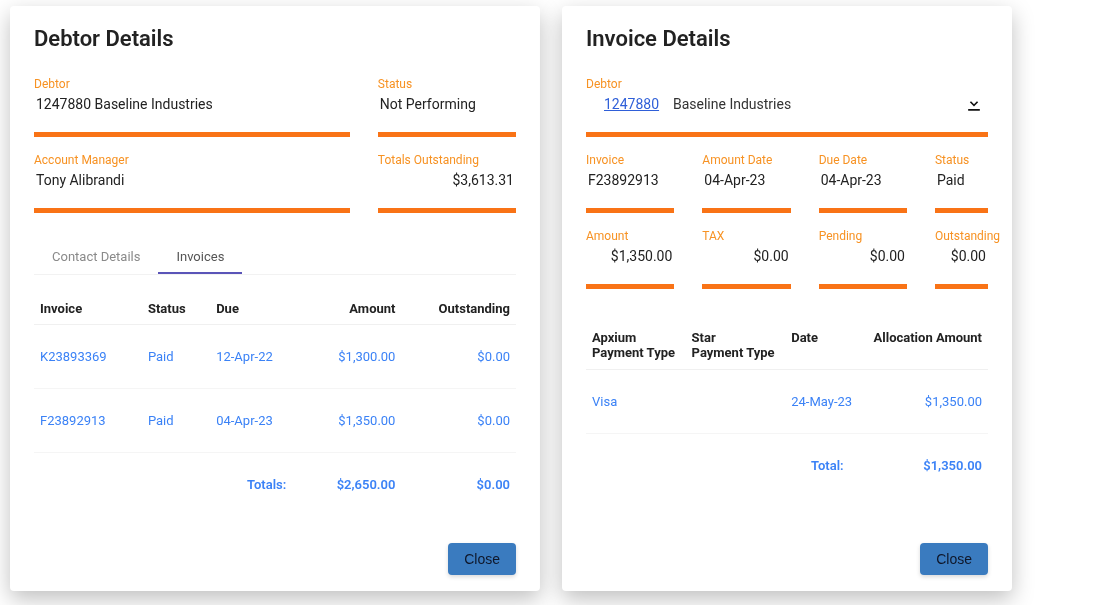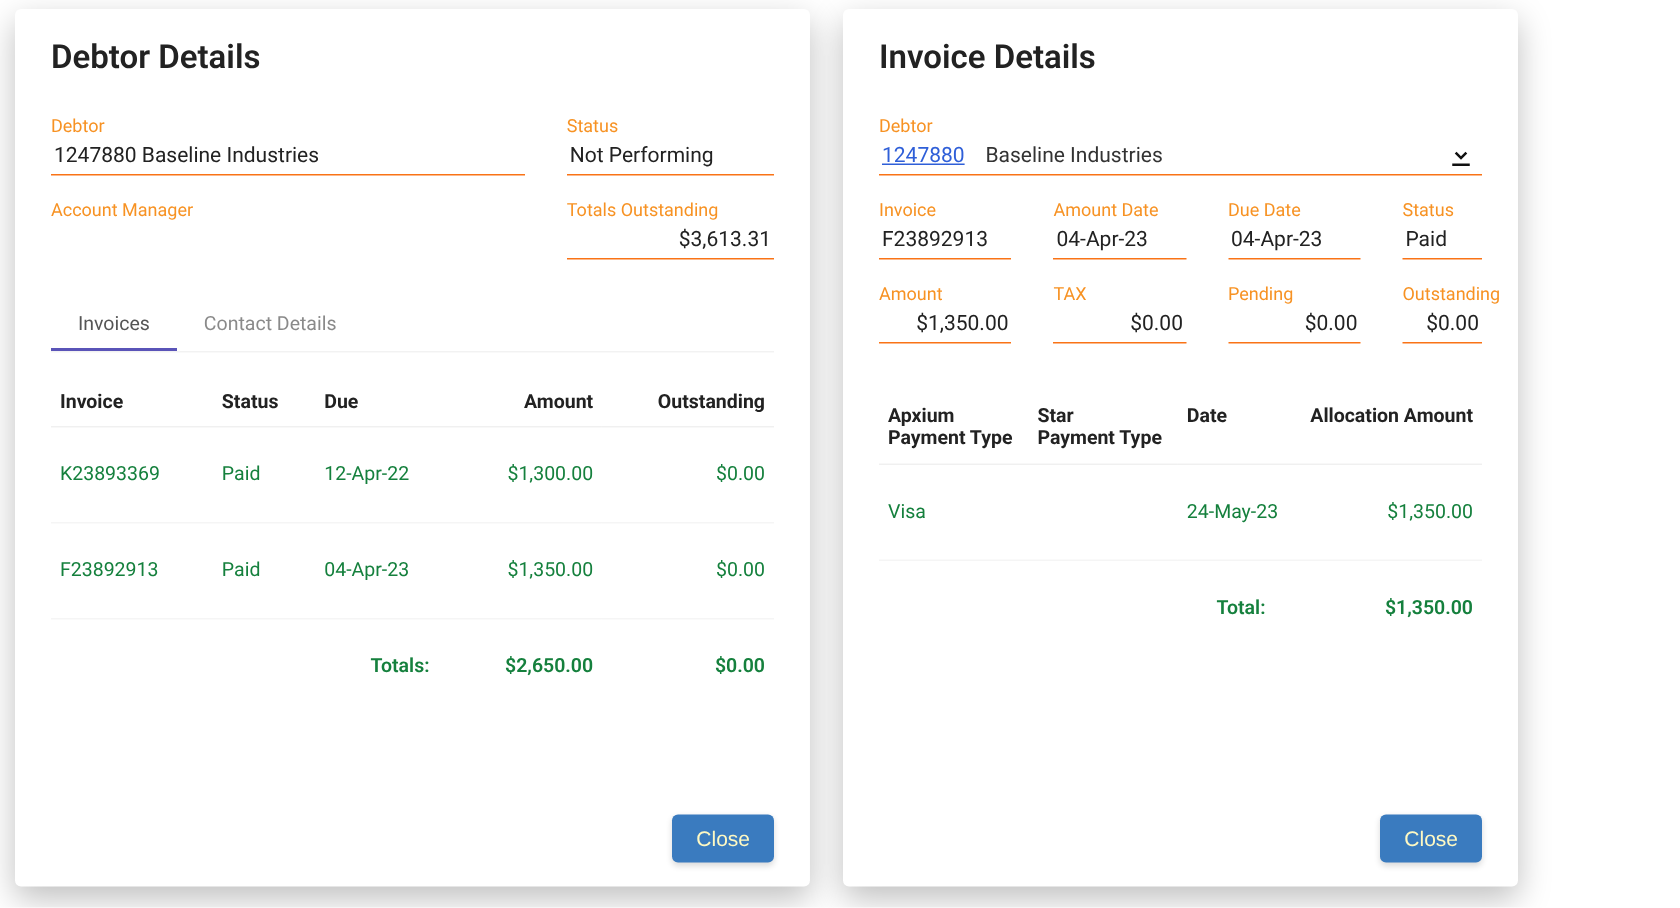--- a/index.html
+++ b/index.html
@@ -41,34 +41,35 @@
   .fld { display: flex; flex-direction: column; min-width: 0; }
   .fld .lbl {
     font-size: 12px;
     color: #f79223;       
     margin-bottom: 2px;
     white-space: nowrap;
   }
   .fld .val {
     font-size: 14px;
     color: #222;
-    border-bottom: 1px solid #f97316;
-    padding: 3px 2px 4px 2px;
+    border-bottom: 5px solid #f97316;
+    padding: 3px 2px 20px 2px;
     min-height: 22px;
     white-space: nowrap;
     overflow: hidden;
     text-overflow: ellipsis;
   }
   .fld .val.num { text-align: right; }
 
   
   .debtor-link {
     color: #2f5fd8;
     text-decoration: underline;
     cursor: pointer;
+    margin-left: 16px;
   }
   .debtor-name { color: #333; }
 
   
   .tabs {
     display: flex;
     border-bottom: 1px solid rgba(0,0,0,0.05);
     margin-top: 10px;
   }
   .tab {
@@ -94,21 +95,21 @@
     text-align: left;
     font-weight: 700;
     color: #222;
     padding: 8px 6px;
     border-bottom: 1px solid rgba(0,0,0,0.06);
   }
   .tbl th.num, .tbl td.num { text-align: right; }
   .tbl td {
     padding: 24px 6px;
     border-bottom: 1px solid rgba(0,0,0,0.04);
-    color: #15803d;
+    color: #3b82f6;
   }
   .tbl td.tight { border-bottom: none; }
 
   .totals-row td {
     font-weight: 600;
     border-bottom: none;
   }
   .totals-row .tlabel { text-align: right; padding-right: 18px; }
 
   
@@ -124,21 +125,21 @@
   }
 
   
   .footer {
     margin-top: auto;
     display: flex;
     justify-content: flex-end;
   }
   .btn-close {
     background: #3a7bbf;
-    color: #fef9c3;
+    color: #0f172a;
     border: none;
     border-radius: 4px;
     padding: 8px 16px;
     font-size: 14px;
     cursor: pointer;
     box-shadow: 0 2px 4px rgba(0,0,0,0.15);
   }
 </style>
 </head>
 <body>
@@ -155,30 +156,31 @@
       </div>
       <div class="fld" style="flex:0.7">
         <span class="lbl">Status</span>
         <span class="val">Not Performing</span>
       </div>
     </div>
 
     <div class="row">
       <div class="fld" style="flex:1.6">
         <span class="lbl">Account Manager</span>
+        <span class="val">Tony Alibrandi</span>
       </div>
       <div class="fld" style="flex:0.7">
         <span class="lbl">Totals Outstanding</span>
         <span class="val num">$3,613.31</span>
       </div>
     </div>
 
     <div class="tabs">
+      <div class="tab">Contact Details</div>
       <div class="tab active">Invoices</div>
-      <div class="tab">Contact Details</div>
     </div>
 
     <table class="tbl">
       <thead>
         <tr>
           <th>Invoice</th>
           <th>Status</th>
           <th>Due</th>
           <th class="num">Amount</th>
           <th class="num">Outstanding</th>

